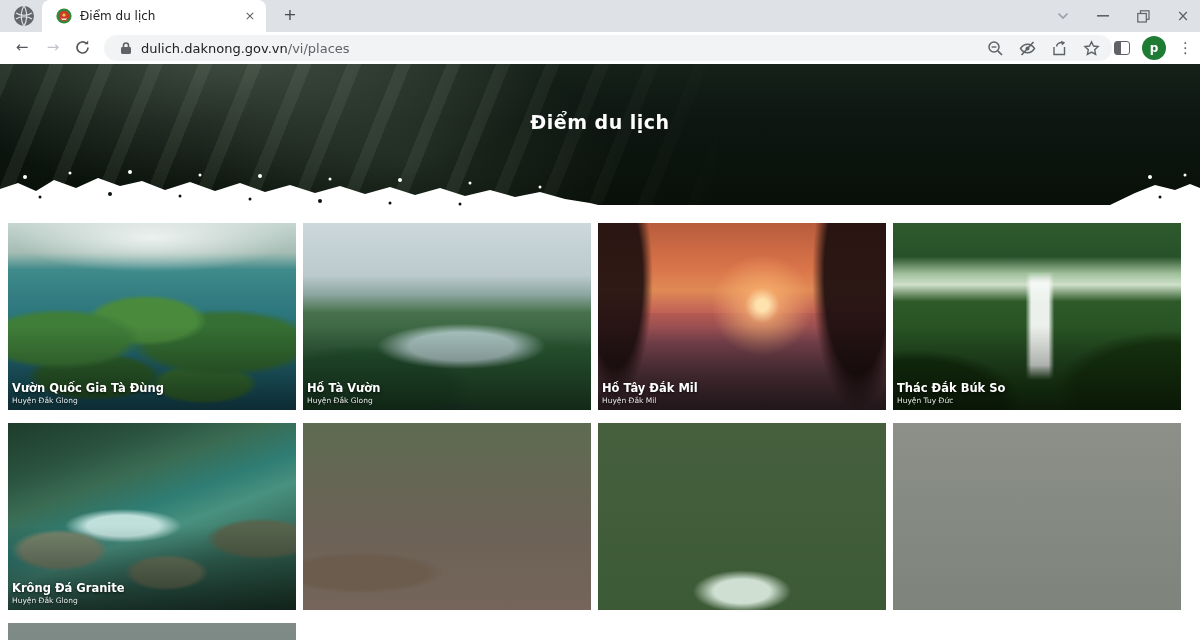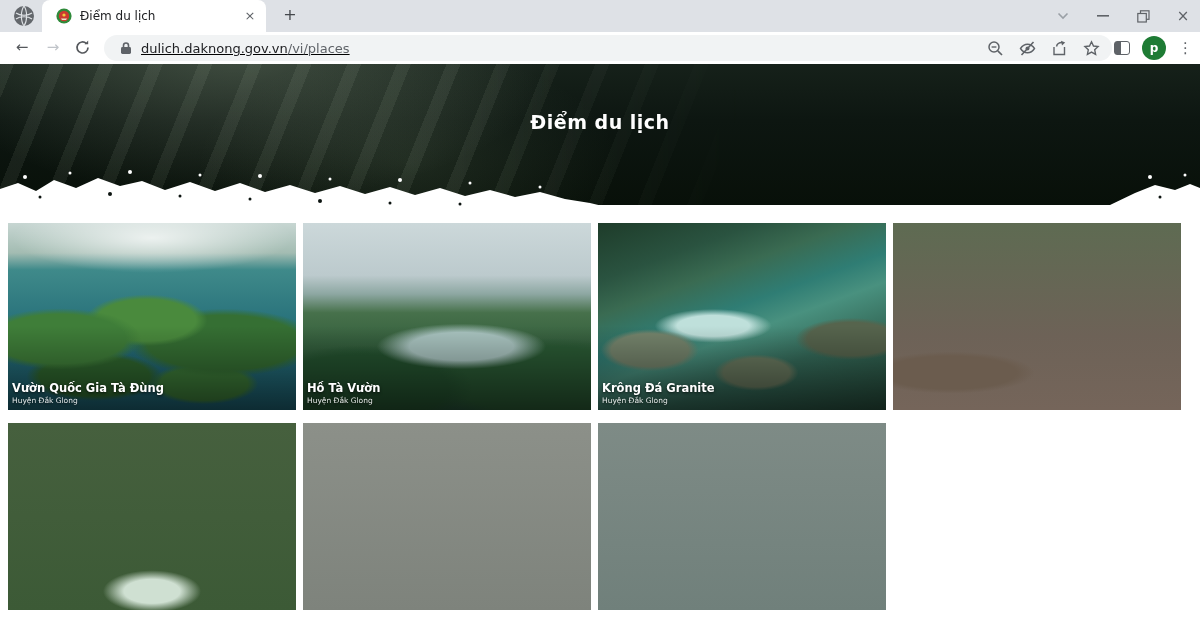--- a/index.html
+++ b/index.html
@@ -21,21 +21,21 @@
   .win-btn { width:22px; height:22px; display:flex; align-items:center; justify-content:center; color:#5f6368; }
   .win-close-glyph { font-size:15px; color:#5f6368; }
 
   .toolbar { position:relative; width:1200px; height:32px; background:#fff; }
   .nav-arrow { position:absolute; top:4px; width:24px; height:24px; font-size:15px; text-align:center;
     line-height:23px; color:#55585c; }
   .nav-back { left:10px; }
   .nav-fwd  { left:41px; color:#c0c4c9; }
   .reload-btn { position:absolute; left:74px; top:7px; width:17px; height:17px; }
   .omnibox { position:absolute; left:104px; top:3px; width:1008px; height:26px; background:#f1f3f4;
-    border-radius:13px; display:flex; align-items:center; padding:0 10px;text-decoration:underline; }
+    border-radius:13px; display:flex; align-items:center; padding:0 10px; }
   .lock-icon { width:12px; height:14px; margin:0 9px 0 6px; flex:none; }
   .url-text { font-size:13px; color:#202124; flex:1; white-space:nowrap; }
   .url-path { color:#5f6368; }
   .omnibox-icons { display:flex; align-items:center; gap:15px; margin-right:2px; }
   .ob-icon { width:17px; height:17px; }
   .after-omnibox { position:absolute; right:8px; top:0; height:32px; display:flex; align-items:center; gap:12px; }
   .side-panel-icon { width:16px; height:14px; border:1.6px solid #5f6368; border-radius:3px;
     background:linear-gradient(90deg,#5f6368 0 42%,transparent 42%); }
   .avatar { width:24px; height:24px; border-radius:50%; background:#1e7b34; color:#fff; font-size:12px;
     font-weight:bold; display:flex; align-items:center; justify-content:center; }
@@ -268,22 +268,38 @@
       <div class="card">
         <div class="art art2"></div>
         <div class="shade"></div>
         <div class="meta">
           <div class="card-title">Hồ Tà Vườn</div>
           <div class="card-sub">Huyện Đắk Glong</div>
         </div>
       </div>
 
 
-
-
+      <div class="card">
+        <div class="art art4"></div>
+        <div class="shade"></div>
+        <div class="meta">
+          <div class="card-title">Hồ Tây Đắk Mil</div>
+          <div class="card-sub">Huyện Đắk Mil</div>
+        </div>
+      </div>
+
+
+      <div class="card">
+        <div class="art art6"></div>
+        <div class="shade"></div>
+        <div class="meta">
+          <div class="card-title">Thác Đắk Búk So</div>
+          <div class="card-sub">Huyện Tuy Đức</div>
+        </div>
+      </div>
 
 
       <div class="card">
         <div class="art art8"></div>
         <div class="shade"></div>
         <div class="meta">
           <div class="card-title">Krông Đá Granite</div>
           <div class="card-sub">Huyện Đắk Glong</div>
         </div>
       </div>

